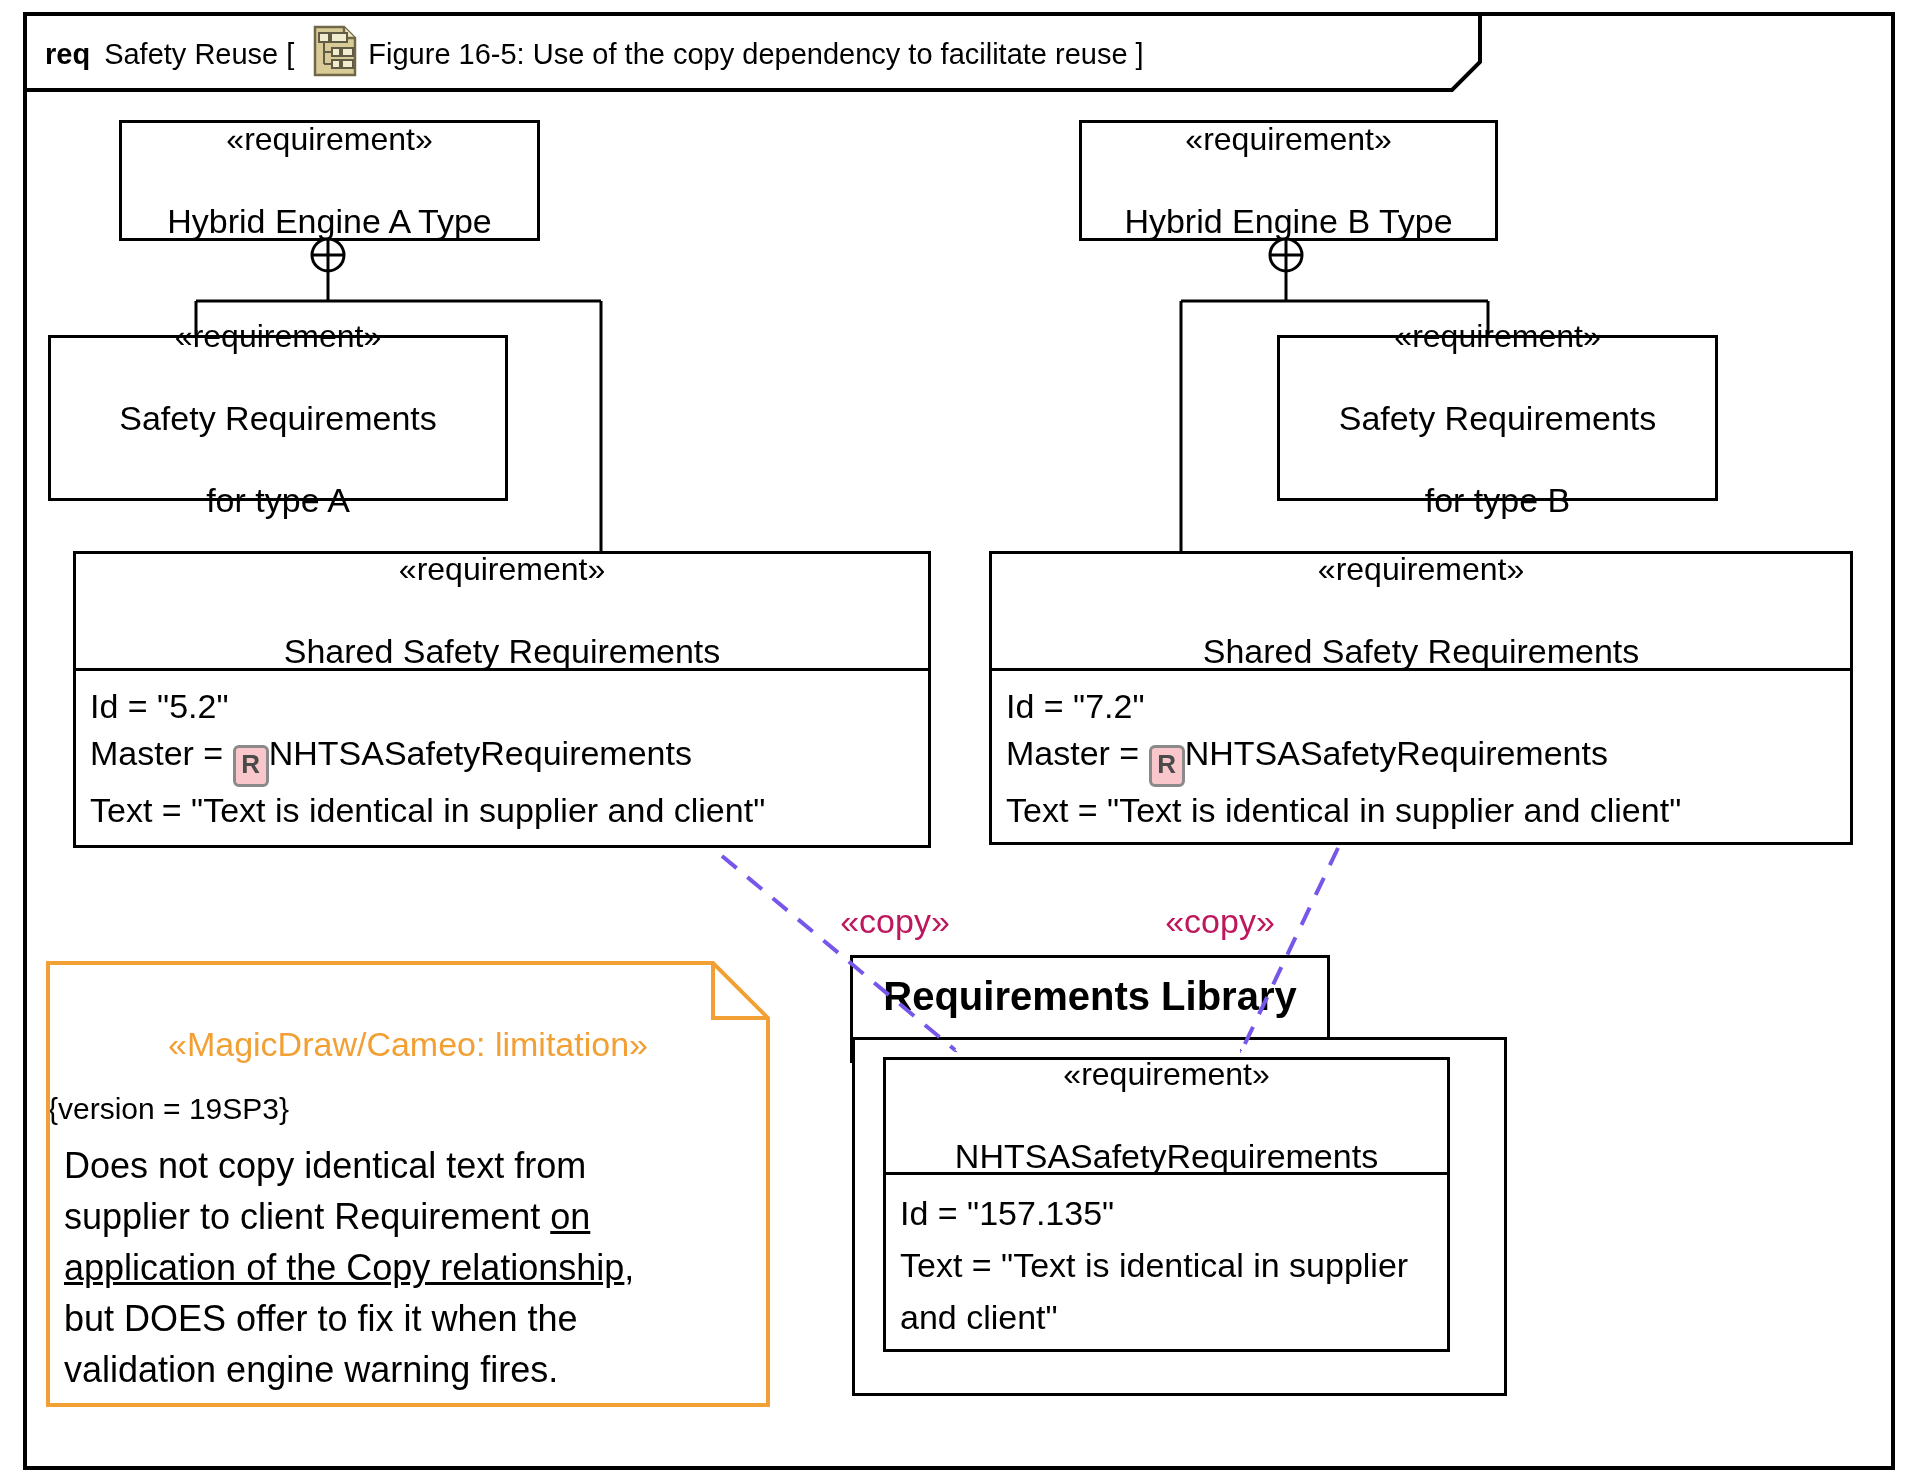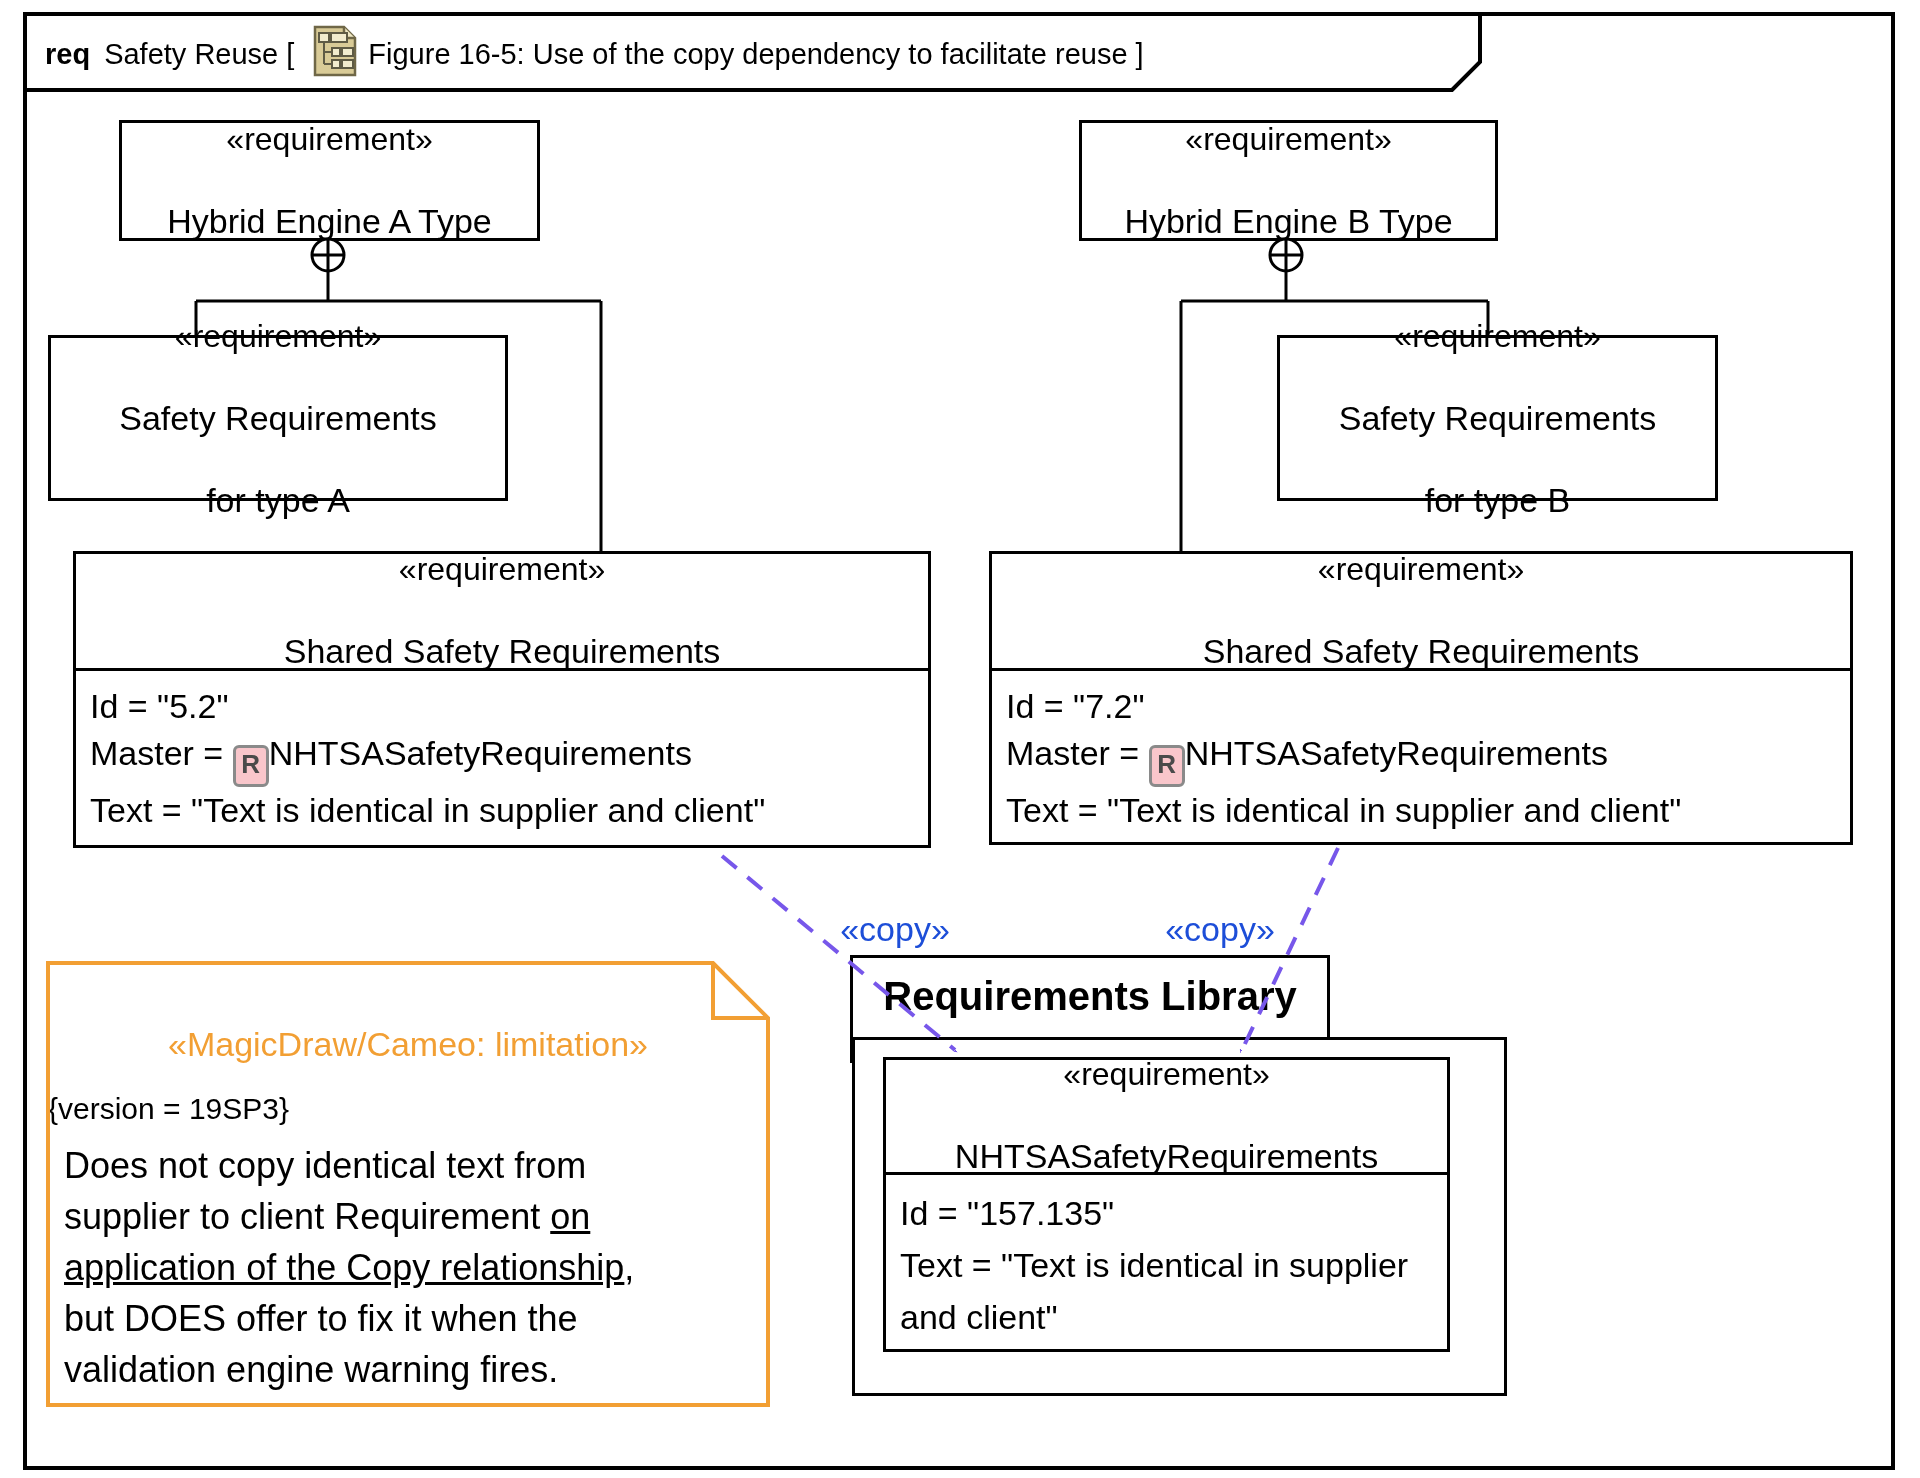--- a/index.html
+++ b/index.html
@@ -7,21 +7,21 @@
   .uml-box{position:absolute;box-sizing:border-box;background:#fff;border:3px solid #000;text-align:center;}
   .hdr{display:flex;flex-direction:column;justify-content:center;align-items:center;gap:40px;}
   .stereo{font-size:32px;line-height:40px;}
   .box-name{font-size:34px;font-weight:normal;line-height:44px;}
   .attrs{border-top:3px solid #000;text-align:left;padding:12px 14px 0 14px;font-size:34px;line-height:47px;}
   .attr-row{white-space:nowrap;}
   .attr-row.wrap{white-space:normal;}
   .master-icon{display:inline-block;width:30px;height:36px;background:#F9C6CB;border:3px solid #8a8a8a;border-radius:6px;font-size:26px;font-weight:bold;color:#4a4a4a;text-align:center;line-height:32px;vertical-align:-8px;}
   .pkg-tab{position:absolute;box-sizing:border-box;background:#fff;border:3px solid #000;text-align:center;font-size:40px;font-weight:bold;}
   .pkg-body{position:absolute;box-sizing:border-box;background:#fff;border:3px solid #000;}
-  .copy-label{position:absolute;width:160px;text-align:center;font-size:34px;color:#1d4ed8;margin-top:8px;}
+  .copy-label{position:absolute;width:160px;text-align:center;font-size:34px;color:#be185d;}
   .frame-title{position:absolute;left:45px;top:28px;height:52px;display:flex;align-items:center;font-size:29px;white-space:nowrap;}
   .frame-title .kind{font-weight:bold;margin-right:14px;}
   .frame-title .gap{margin:0 8px;}
   .note-text{position:absolute;left:48px;top:963px;width:720px;}
   .note-stereo{margin-top:62px;text-align:center;font-size:34px;color:#F29F33;}
   .note-version{margin-top:28px;text-align:left;padding-right:34px;font-size:30px;}
   .note-body{margin:14px 0 8px 16px;width:612px;font-size:36px;line-height:51px;text-align:left;}
   svg.overlay{position:absolute;left:0;top:0;pointer-events:none;}
 </style>
 </head>

